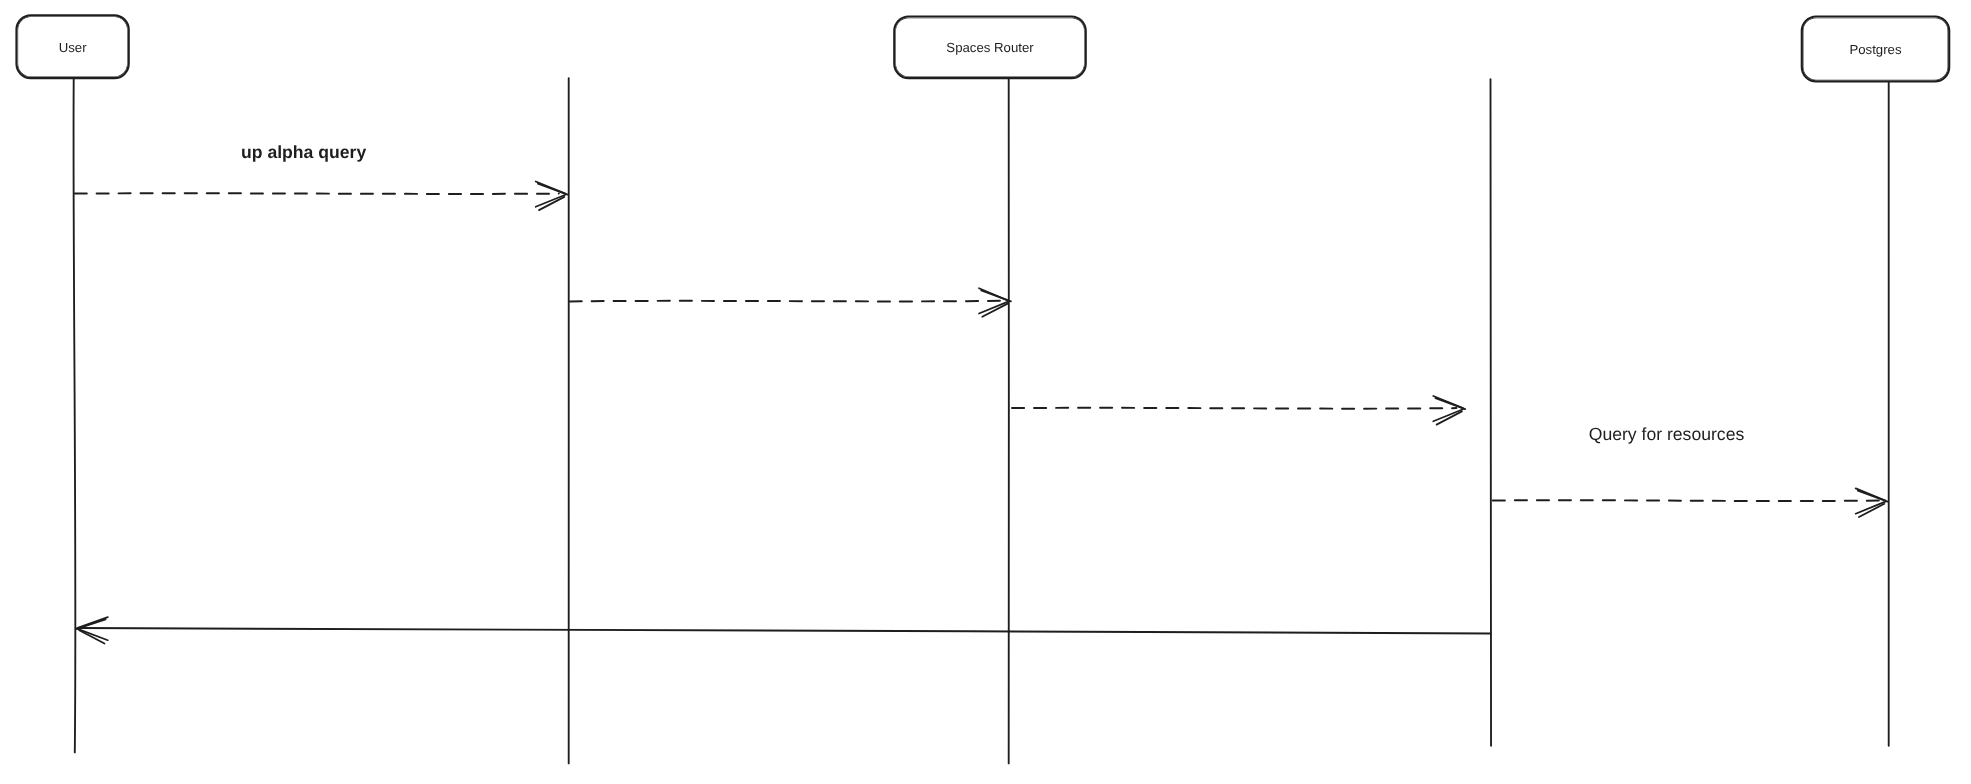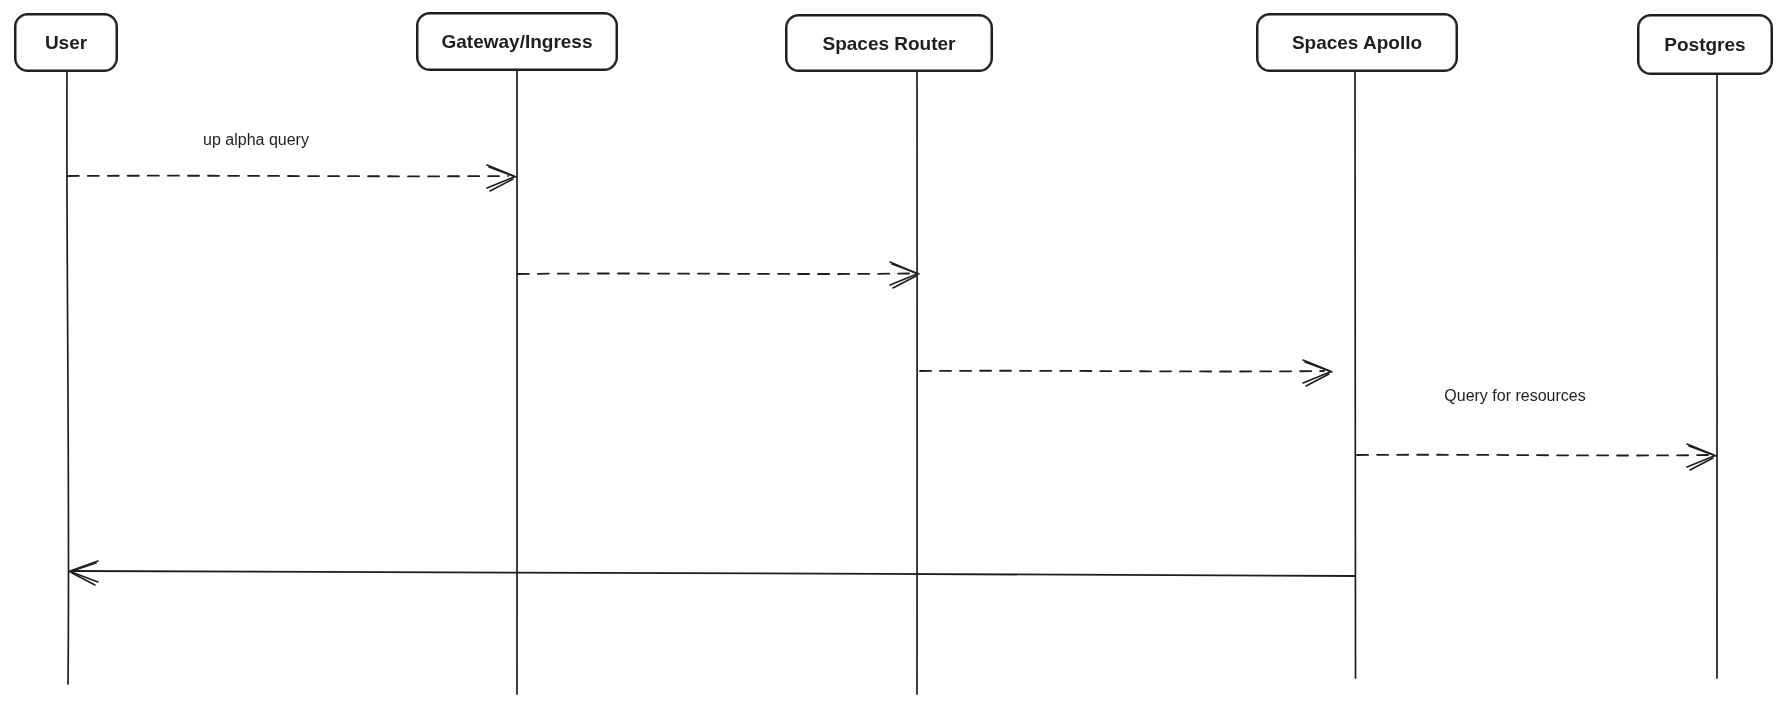--- a/index.html
+++ b/index.html
@@ -23,42 +23,41 @@
   }
   .actor {
     position: absolute;
     box-sizing: border-box;
     border: 2px solid #1e1e1e;
     border-radius: 14px;
     background: #ffffff;
     display: flex;
     align-items: center;
     justify-content: center;
-    font-size: 19px;
+    font-size: 12px;
     line-height: 1;
     color: #1e1e1e;
     white-space: nowrap;
     box-shadow: 0 0 0 0.5px #1e1e1e inset;
-    font-weight: bold;
   }
   .actor-user     { left: 14px;   top: 13px; width: 104px; height: 59px; }
   .actor-gateway  { left: 416px;  top: 12px; width: 202px; height: 59px; }
-  .actor-router   { left: 785px;  top: 14px; width: 208px; height: 58px; }
+  .actor-router   { left: 812px;  top: 14px; width: 176px; height: 58px; }
   .actor-apollo   { left: 1256px; top: 13px; width: 202px; height: 59px; }
   .actor-postgres { left: 1637px; top: 14px; width: 136px; height: 61px; }
   .msg-label {
     position: absolute;
     width: 220px;
     text-align: center;
     font-size: 16px;
     line-height: 20px;
     color: #1e1e1e;
     white-space: nowrap;
   }
-  .msg-label-1 { left: 146px;  top: 130px; }
+  .msg-label-1 { left: 166px;  top: 130px; font-weight: bold; }
   .msg-label-4 { left: 1405px; top: 386px; }
   .wire { stroke: #1e1e1e; fill: none; stroke-linecap: round; }
   .lifeline { stroke-width: 1.7px; }
   .dashedmsg { stroke-width: 1.8px; stroke-dasharray: 11 9; }
   .solidmsg { stroke-width: 1.8px; }
   .arrowhead { stroke-width: 1.6px; }
 </style>
 </head>
 <body>
 
@@ -99,28 +98,22 @@
     <path class="wire solidmsg" d="M 1355 576 C 930 574 470 572 71 571"></path>
     <g>
       <path class="wire arrowhead" d="M 98 561 L 70 571 M 98 582 L 70 571.5"></path>
       <path class="wire arrowhead" d="M 96 563 L 69 572 M 95 585 L 72 573"></path>
     </g>
   </svg>
 
   <div class="actor actor-user">
     <span>User</span>
   </div>
-  <div class="actor actor-gateway">
-    <span>Gateway/Ingress</span>
-  </div>
   <div class="actor actor-router">
     <span>Spaces Router</span>
-  </div>
-  <div class="actor actor-apollo">
-    <span>Spaces Apollo</span>
   </div>
   <div class="actor actor-postgres">
     <span>Postgres</span>
   </div>
 
   <div class="msg-label msg-label-1">up alpha query</div>
   <div class="msg-label msg-label-4">Query for resources</div>
 
 </div>
 

